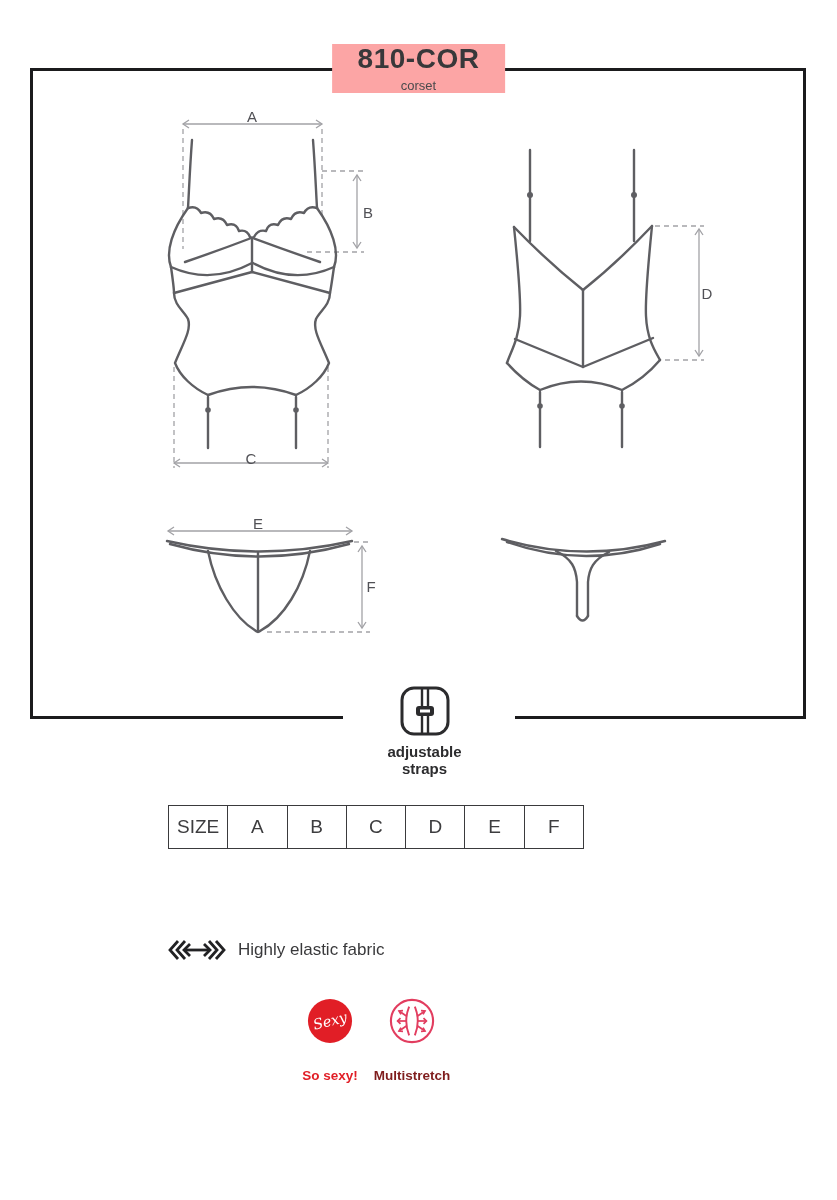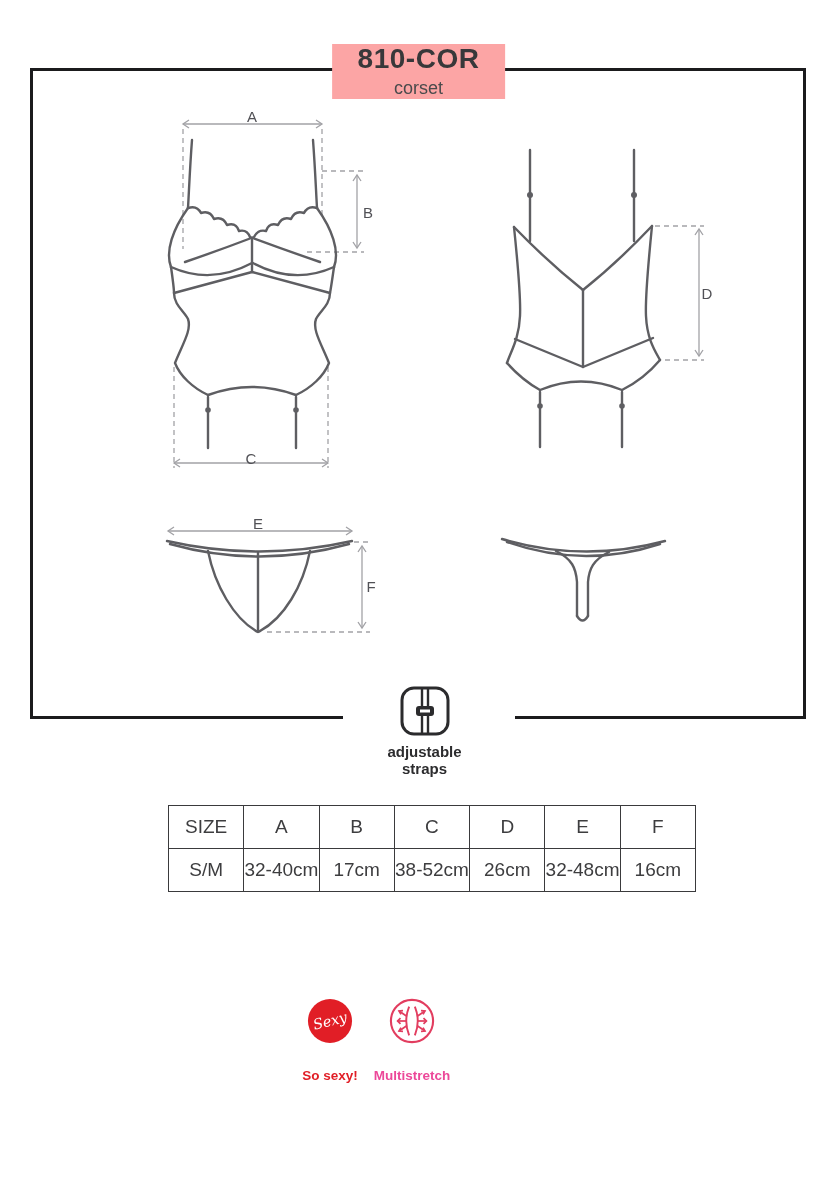--- a/index.html
+++ b/index.html
@@ -5,51 +5,51 @@
   * { margin:0; padding:0; box-sizing:border-box; }
   html,body { background:#ffffff; }
   body { font-family:"Liberation Sans", sans-serif; color:#3a3a3c; }
   .page { position:relative; width:837px; height:1200px; background:#fff; overflow:hidden; }
 
   
   .frame { position:absolute; left:30px; top:68px; width:776px; height:651px; border:3px solid #1b1b1d; background:#fff; }
 
   .title-block { position:absolute; left:50%; top:44px; transform:translateX(-50%); background:#fca5a5; padding:0 26px; z-index:3; text-align:center; }
   .title-block .model { font-size:28px; font-weight:bold; color:#38383a; letter-spacing:0.5px; line-height:1.1; }
-  .title-block .sub { font-size:18px; color:#4a4a4c; margin-top:3px; }
+  .title-block .sub { font-size:13px; color:#4a4a4c; margin-top:3px; }
 
   .diagram { position:absolute; left:33px; top:71px; width:770px; height:645px; z-index:1; }
 
   .dim-label { position:absolute; transform:translate(-50%,-50%); font-size:15px; color:#515156; z-index:2; }
 
   
   .features-mask { position:absolute; left:343px; top:676px; width:172px; height:50px; background:#fff; z-index:2; }
   .features { position:absolute; left:0; right:0; top:686px; display:flex; justify-content:center; gap:24px; padding-left:12px; z-index:3; }
   .feature { width:84px; display:flex; flex-direction:column; align-items:center; }
   .feature svg { width:50px; height:50px; }
   .feature .flabel { margin-top:8px; font-size:15px; font-weight:bold; color:#2c2c2e; text-align:center; line-height:1.1; width:84px; }
 
   
-  .size-table { position:absolute; left:168px; top:805px; width:528px; border-collapse:collapse; table-layout:fixed; z-index:1; }
+  .size-table { position:absolute; left:168px; top:805px; width:416px; border-collapse:collapse; table-layout:fixed; z-index:1; }
   .size-table td, .size-table th { border:1.5px solid #3a3a3c; height:43px; text-align:center; vertical-align:middle; font-size:19px; font-weight:normal; color:#3d3d3f; }
 
   
   .elastic { position:absolute; left:168px; top:938px; display:flex; align-items:center; gap:12px; }
   .elastic svg { width:58px; height:24px; }
   .elastic .etext { font-size:17px; color:#39393b; }
 
   
   .badge { position:absolute; top:998px; width:116px; display:flex; flex-direction:column; align-items:center; }
   .badge svg { width:46px; height:46px; }
   .badge .blabel { margin-top:24px; font-size:13.5px; font-weight:bold; }
   .badge-sexy { left:272px; }
   .badge-multi { left:354px; }
   .badge-quality { left:433px; }
   .badge-sexy .blabel { color:#e11e26; }
-  .badge-multi .blabel { color:#ec4899; }
+  .badge-multi .blabel { color:#7f1d1d; }
   .badge-quality .blabel { color:#3c5fa7; }
 
   .garm { stroke:#5e5e62; stroke-width:2.4; fill:none; stroke-linecap:round; stroke-linejoin:round; }
   .dim { stroke:#a2a2a6; stroke-width:1.3; fill:none; }
   .dimd { stroke:#a2a2a6; stroke-width:1.3; fill:none; stroke-dasharray:5 4; }
   .dot { fill:#5e5e62; stroke:none; }
 </style>
 </head>
 <body>
 
@@ -184,32 +184,37 @@
     <tbody>
         <tr>
       <th>SIZE</th>
       <th>A</th>
       <th>B</th>
       <th>C</th>
       <th>D</th>
       <th>E</th>
       <th>F</th>
     </tr>
-    <tr>
-      <td>S/M</td>
-      <td>32-40cm</td>
-      <td>17cm</td>
-      <td>38-52cm</td>
-      <td>26cm</td>
-      <td>32-48cm</td>
-      <td>16cm</td>
-    </tr>
   </tbody>
     </table>
 
+  <div class="elastic">
+    <svg viewBox="0 0 58 24">
+      <g stroke="#222224" stroke-width="2.8" fill="none">
+        <path d="M10,3 L2,12 L10,21"></path>
+        <path d="M17,3 L9,12 L17,21"></path>
+        <path d="M22,6 L16,12 L22,18"></path>
+        <line x1="16" y1="12" x2="42" y2="12"></line>
+        <path d="M48,3 L56,12 L48,21"></path>
+        <path d="M41,3 L49,12 L41,21"></path>
+        <path d="M36,6 L42,12 L36,18"></path>
+      </g>
+    </svg>
+    <span class="etext">Highly elastic fabric</span>
+  </div>
 
   <div class="badge badge-sexy">
     <svg viewBox="0 0 48 48">
       <circle cx="24" cy="24" r="23" fill="#e11e26"></circle>
       <text x="24" y="29" text-anchor="middle" font-family="DejaVu Serif, serif" font-style="italic" font-size="15" fill="#ffffff" transform="rotate(-14 24 24)">Sexy</text>
     </svg>
     <div class="blabel">So sexy!</div>
   </div>
 
   <div class="badge badge-multi">

